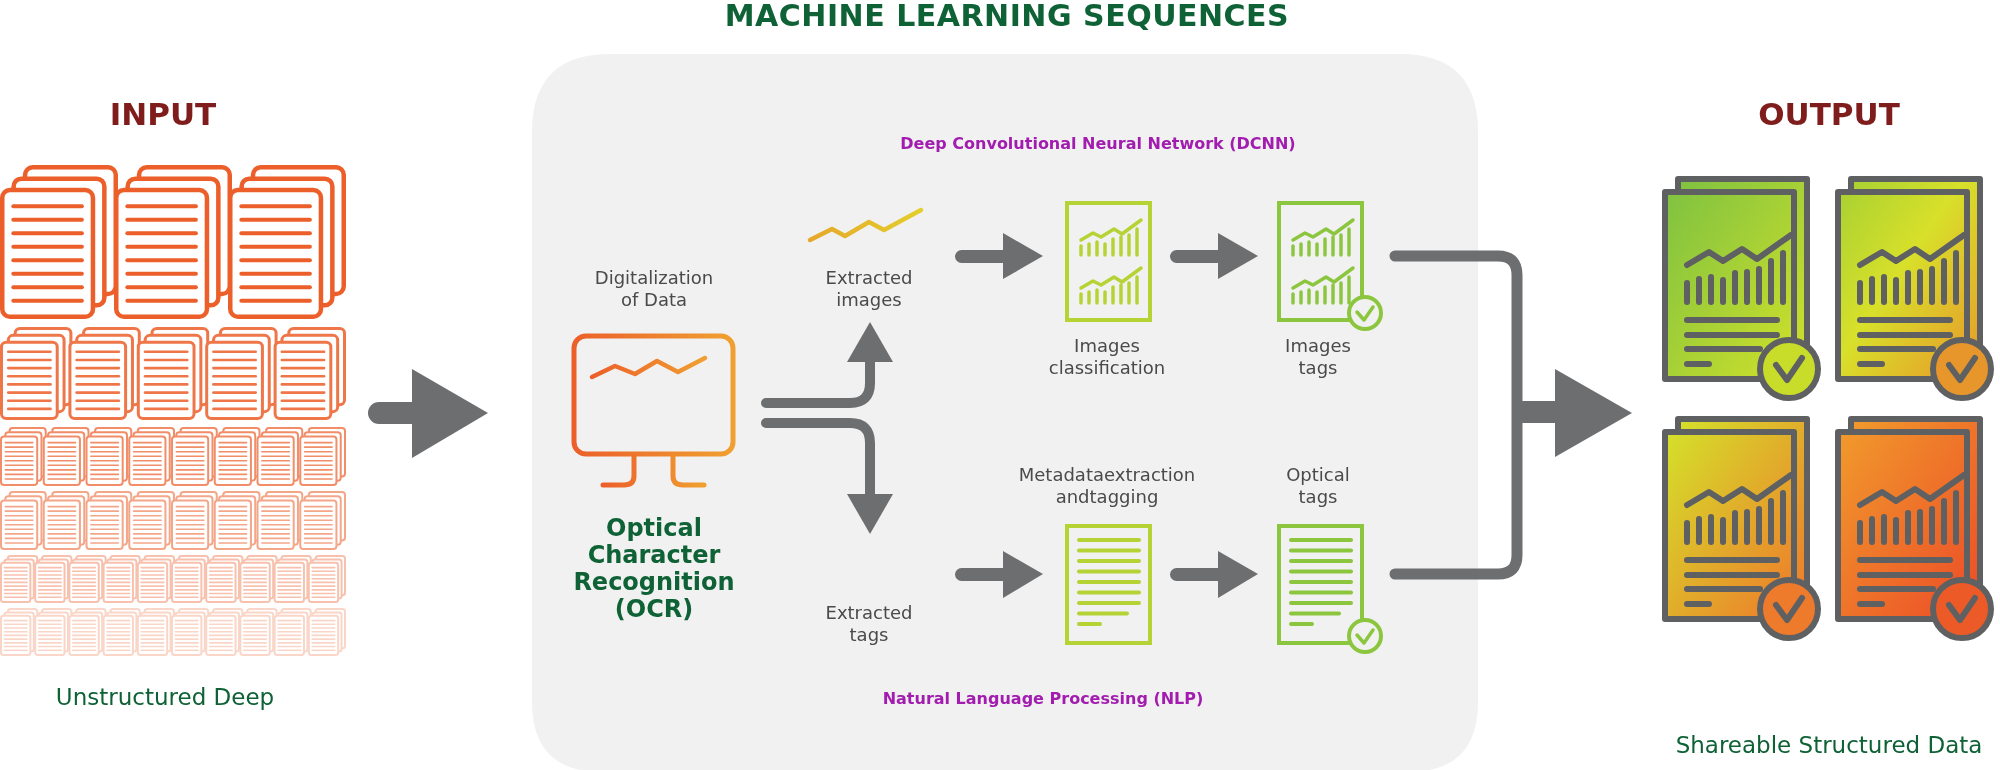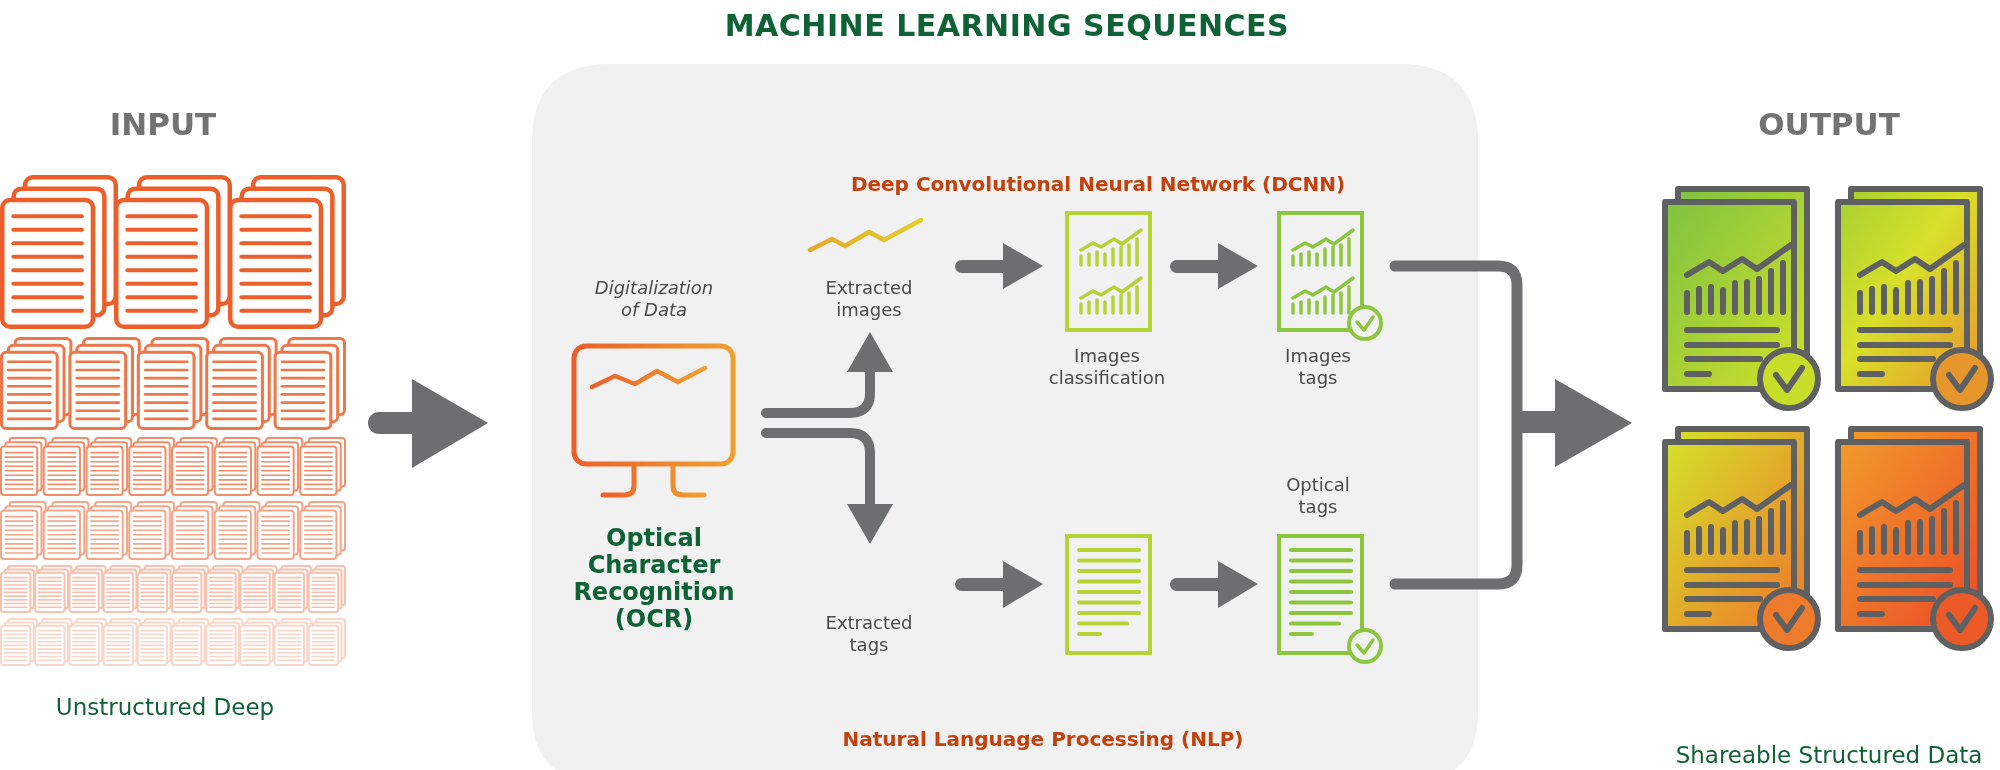--- a/index.html
+++ b/index.html
@@ -1,21 +1,21 @@
 <!DOCTYPE html>
 <html><head>
 <meta charset="utf-8">
 <style>
   html, body { margin: 0; padding: 0; background: #ffffff; }
   body { width: 2000px; height: 770px; overflow: hidden; position: relative; font-family: "DejaVu Sans", sans-serif; }
-  #stage { position: absolute; left: 0; top: 12px; width: 2000px; height: 578px; }
+  #stage { position: absolute; left: 0; top: 2px; width: 2000px; height: 578px; }
   .txt { position: absolute; white-space: nowrap; transform: translateX(-50%); text-align: center; }
   .h-main { font-family: "DejaVu Sans", sans-serif; font-weight: bold; font-size: 30px; color: #0f6236; letter-spacing: 0.5px; }
-  .h-side { font-family: "DejaVu Sans", sans-serif; font-weight: bold; font-size: 31px; color: #737373; }
-  .h-sub { font-family: "DejaVu Sans", sans-serif; font-weight: bold; font-size: 20px; color: #c2410c; margin-top: 28px; }
+  .h-side { font-family: "DejaVu Sans", sans-serif; font-weight: bold; font-size: 31px; color: #7f1d1d; }
+  .h-sub { font-family: "DejaVu Sans", sans-serif; font-weight: bold; font-size: 16px; color: #a21caf; }
   .h-ocr { font-family: "DejaVu Sans", sans-serif; font-weight: bold; font-size: 24px; line-height: 27px; color: #0f6236; }
   .lbl { font-family: "DejaVu Sans", sans-serif; font-size: 18px; line-height: 22px; color: #4a4a4a; }
   .foot { font-family: "DejaVu Sans", sans-serif; font-size: 23px; color: #0f6236; }
   .blk { display: block; }
 </style>
 </head>
 <body>
 
 <div id="stage">
 
@@ -939,21 +939,21 @@
 
   <div class="txt h-side" style="left:163px; top:94px;">INPUT</div>
   <div class="txt foot" style="left:165px; top:682px;">Unstructured Deep</div>
 
   <div class="txt h-side" style="left:1829px; top:94px;text-align:right;">OUTPUT</div>
   <div class="txt foot" style="left:1829px; top:682px;margin-top:48px;">Shareable Structured Data</div>
 
   <div class="txt h-sub" style="left:1098px; top:132px;">Deep Convolutional Neural Network (DCNN)</div>
   <div class="txt h-sub" style="left:1043px; top:687px;">Natural Language Processing (NLP)</div>
 
-  <div class="txt lbl" style="left:654px; top:265px;font-style:italic;">
+  <div class="txt lbl" style="left:654px; top:265px;">
     <span class="blk">Digitalization</span>
     <span class="blk">of Data</span>
   </div>
 
   <div class="txt h-ocr" style="left:654px; top:513px;text-align:center;">
     <span class="blk">Optical</span>
     <span class="blk">Character</span>
     <span class="blk">Recognition</span>
     <span class="blk">(OCR)</span>
   </div>
@@ -968,17 +968,21 @@
   </div>
   <div class="txt lbl" style="left:1318px; top:333px;">
     <span class="blk">Images</span>
     <span class="blk">tags</span>
   </div>
 
   <div class="txt lbl" style="left:869px; top:600px;">
     <span class="blk">Extracted</span>
     <span class="blk">tags</span>
   </div>
+  <div class="txt lbl" style="left:1107px; top:462px;">
+    <span class="blk">Metadataextraction</span>
+    <span class="blk">andtagging</span>
+  </div>
   <div class="txt lbl" style="left:1318px; top:462px;">
     <span class="blk">Optical</span>
     <span class="blk">tags</span>
   </div>
 </div>
 
 </body></html>

